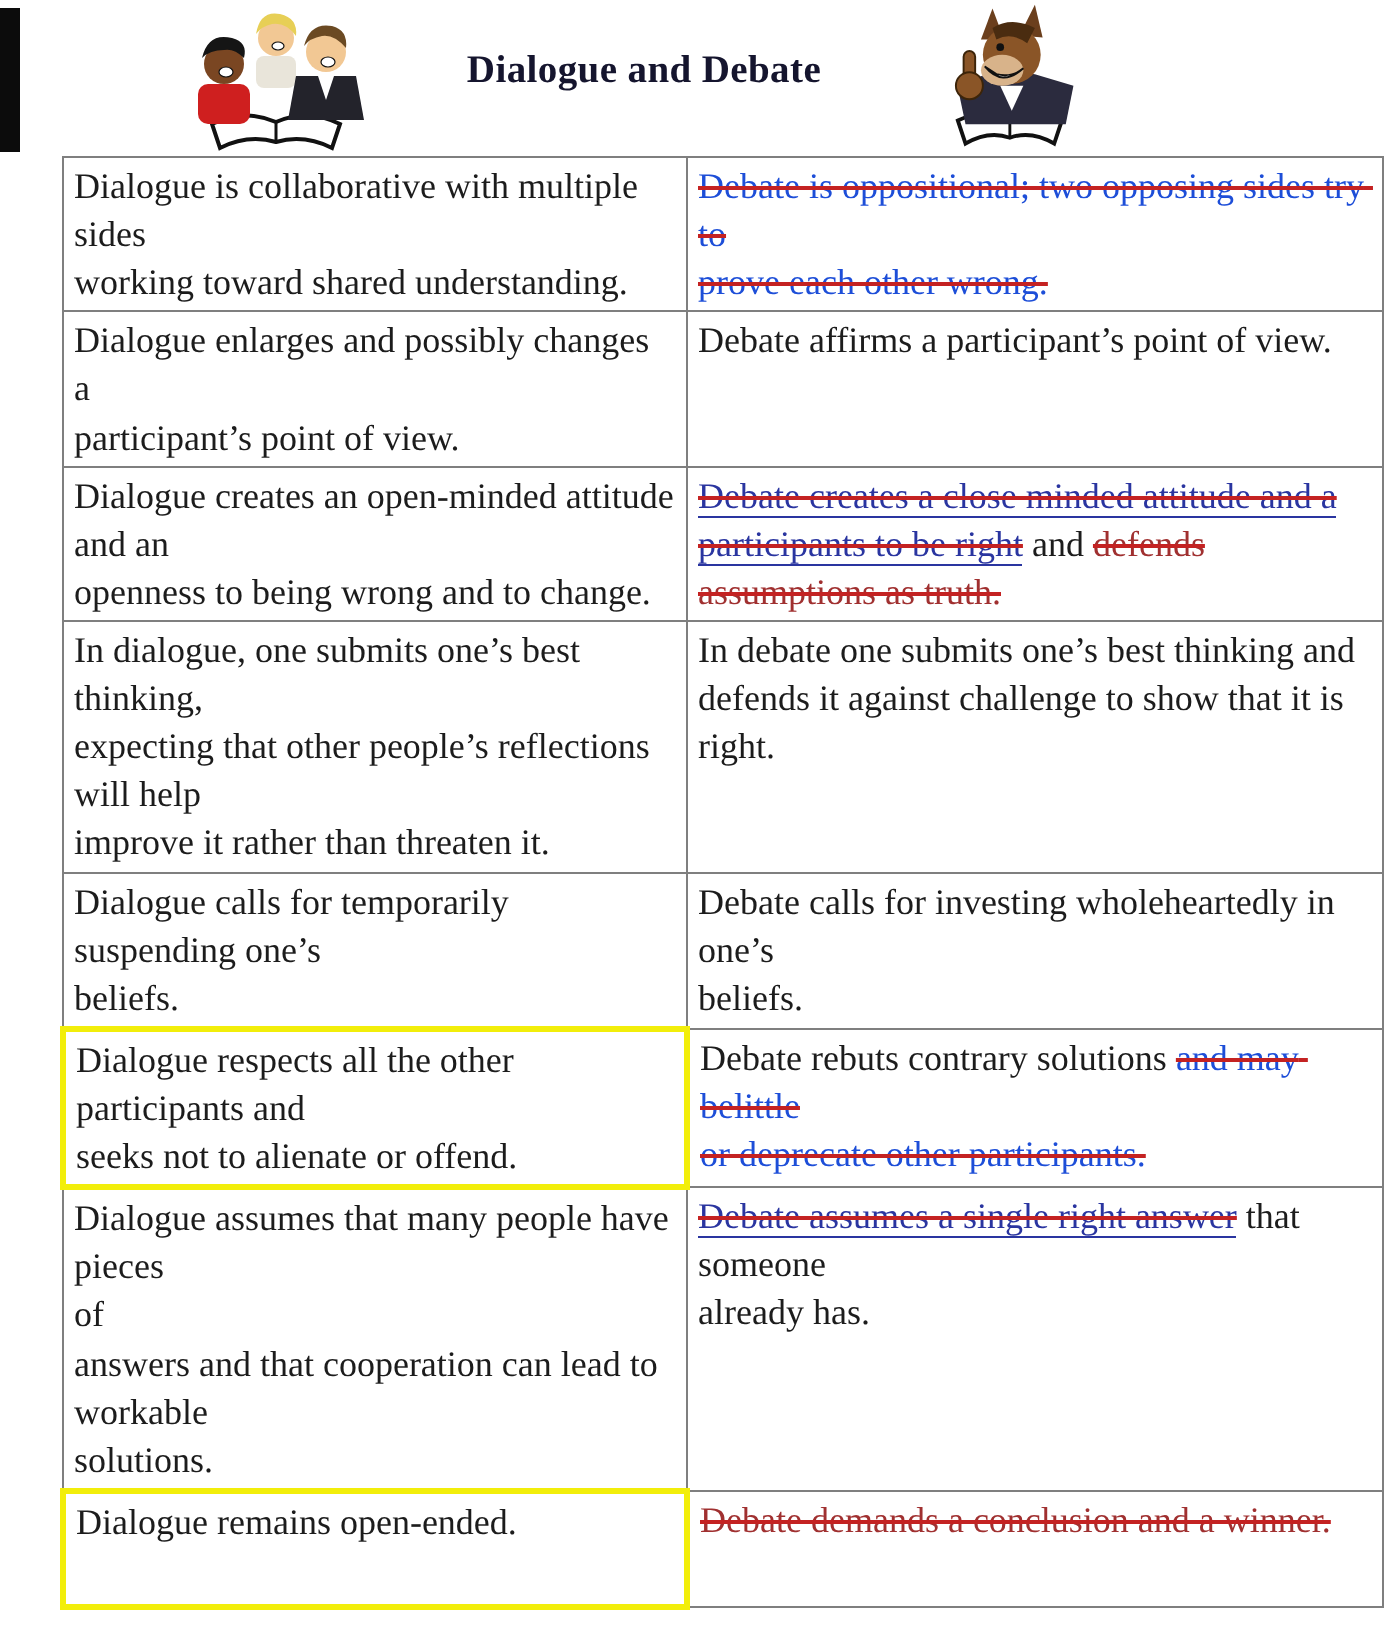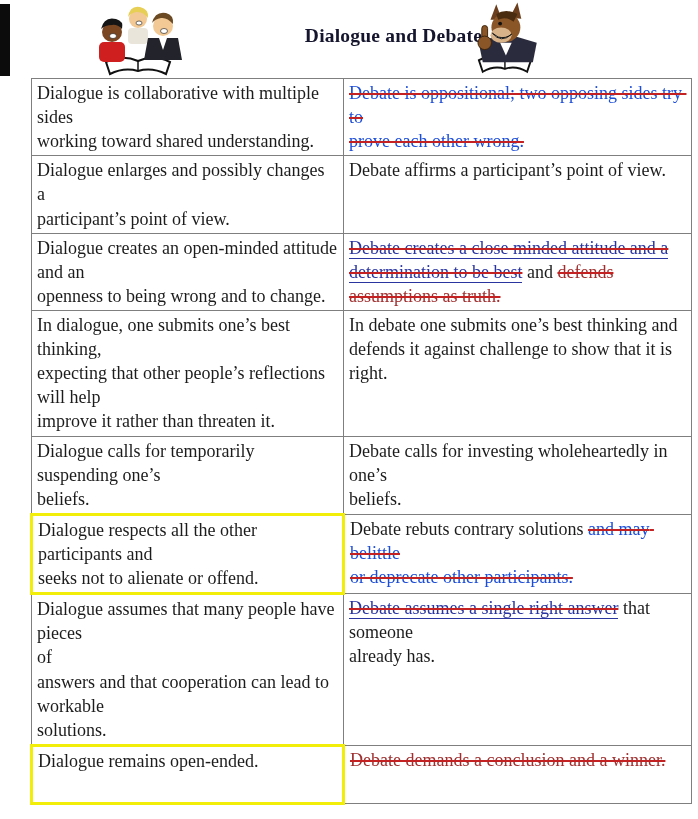--- a/index.html
+++ b/index.html
@@ -34,21 +34,21 @@
   .clipart-right {
     position: absolute;
     left: 450px;
     top: 0px;
   }
   .page-title {
     position: absolute;
     left: 162px;
     top: 25px;
     width: 320px;
-    text-align: right;
+    text-align: center;
     font-size: 19.5px;
     font-weight: bold;
     color: var(--title-color, #15152e);
     letter-spacing: 0.2px;
   }
   table.compare {
     position: absolute;
     left: 30px;
     top: 78px;
     width: 660px;
@@ -162,21 +162,21 @@
         </tr>
         <tr>
           <td><span class="seg-normal">Dialogue enlarges and possibly changes a
 participant’s point of view.</span></td>
           <td><span class="seg-normal">Debate affirms a participant’s point of view.</span></td>
         </tr>
         <tr>
           <td><span class="seg-normal">Dialogue creates an open-minded attitude and an
 openness to being wrong and to change.</span></td>
           <td><span class="seg-blue-struck">Debate creates a close minded attitude and a
-determination to be best</span><span class="seg-normal"> and </span><span class="seg-red-struck">defends
+participants to be right</span><span class="seg-normal"> and </span><span class="seg-red-struck">defends
 assumptions as truth.</span></td>
         </tr>
         <tr>
           <td><span class="seg-normal">In dialogue, one submits one’s best thinking,
 expecting that other people’s reflections will help
 improve it rather than threaten it.</span></td>
           <td><span class="seg-normal">In debate one submits one’s best thinking and
 defends it against challenge to show that it is
 right.</span></td>
         </tr>

